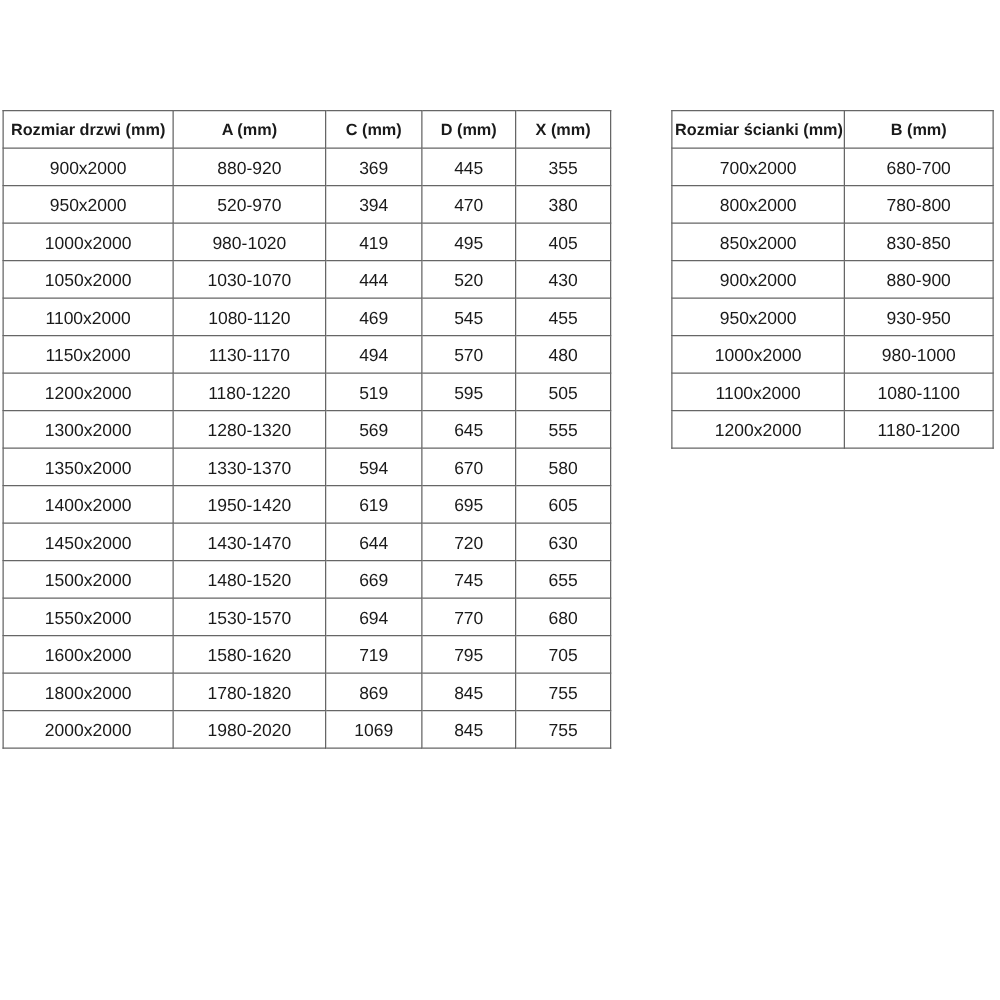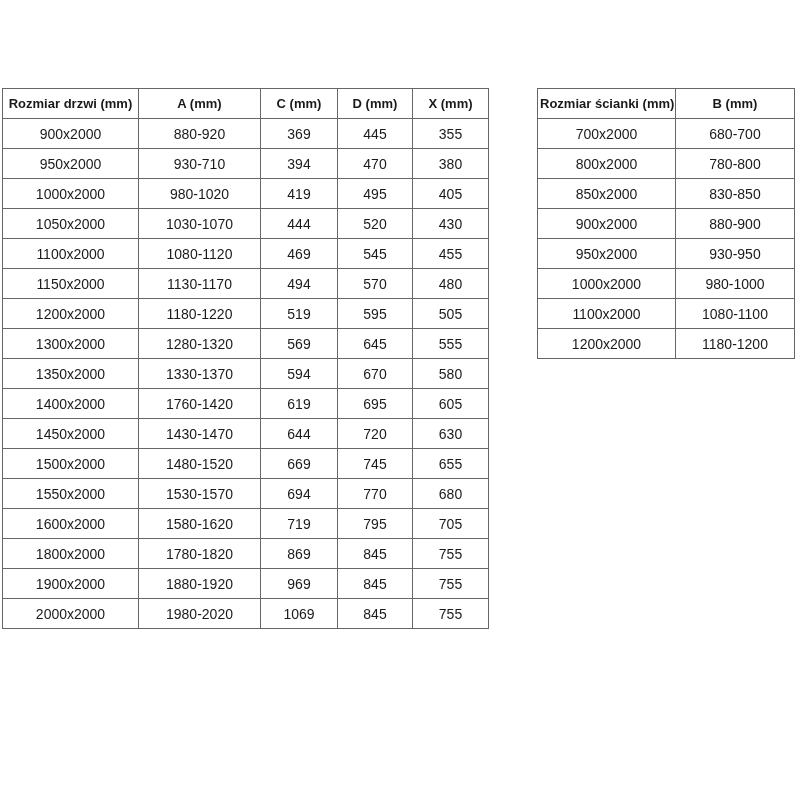--- a/index.html
+++ b/index.html
@@ -88,21 +88,21 @@
     <tbody>
         <tr>
           <td>900x2000</td>
           <td>880-920</td>
           <td>369</td>
           <td>445</td>
           <td>355</td>
         </tr>
         <tr>
           <td>950x2000</td>
-          <td>930-710</td>
+          <td>520-970</td>
           <td>394</td>
           <td>470</td>
           <td>380</td>
         </tr>
         <tr>
           <td>1000x2000</td>
           <td>980-1020</td>
           <td>419</td>
           <td>495</td>
           <td>405</td>
@@ -144,21 +144,21 @@
         </tr>
         <tr>
           <td>1350x2000</td>
           <td>1330-1370</td>
           <td>594</td>
           <td>670</td>
           <td>580</td>
         </tr>
         <tr>
           <td>1400x2000</td>
-          <td>1760-1420</td>
+          <td>1950-1420</td>
           <td>619</td>
           <td>695</td>
           <td>605</td>
         </tr>
         <tr>
           <td>1450x2000</td>
           <td>1430-1470</td>
           <td>644</td>
           <td>720</td>
           <td>630</td>
@@ -185,27 +185,20 @@
           <td>705</td>
         </tr>
         <tr>
           <td>1800x2000</td>
           <td>1780-1820</td>
           <td>869</td>
           <td>845</td>
           <td>755</td>
         </tr>
         <tr>
-          <td>1900x2000</td>
-          <td>1880-1920</td>
-          <td>969</td>
-          <td>845</td>
-          <td>755</td>
-        </tr>
-        <tr>
           <td>2000x2000</td>
           <td>1980-2020</td>
           <td>1069</td>
           <td>845</td>
           <td>755</td>
         </tr>
       </tbody>
   </table>
 
   <table class="spec" id="wall-table">

